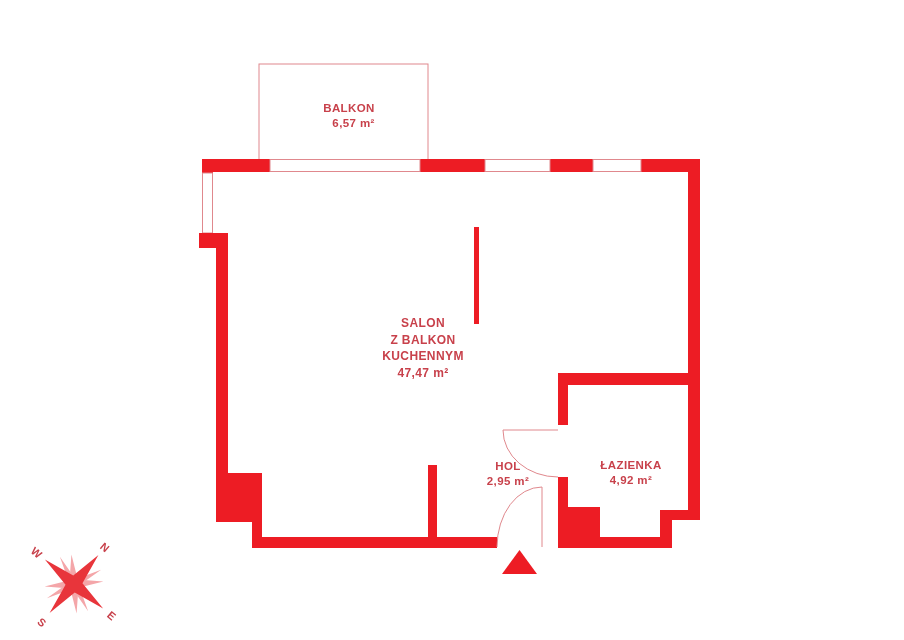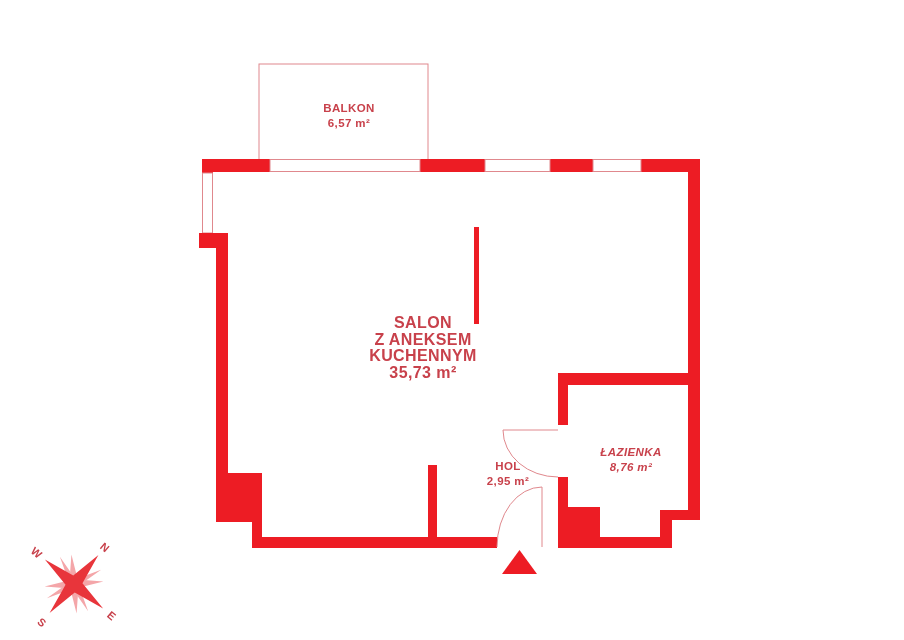--- a/index.html
+++ b/index.html
@@ -7,21 +7,21 @@
     position:relative;width:904px;height:640px;background:#ffffff;overflow:hidden;
     font-family:"Liberation Sans", sans-serif;
   }
   .overlay{position:absolute;left:0;top:0;width:904px;height:640px;}
   .room-label{
     position:absolute;transform:translateX(-50%);
     text-align:center;color:#c8414b;font-weight:bold;
     letter-spacing:0.4px;white-space:nowrap;
   }
   .lbl-sm{font-size:11.5px;line-height:15px;}
-  .lbl-md{font-size:16px;line-height:16.5px;}
+  .lbl-md{font-size:12px;line-height:16.5px;}
   .wall{fill:#ed1c24;}
   .win{fill:#ffffff;stroke:#e0888d;stroke-width:1;}
   .thin{fill:none;stroke:#e0888d;stroke-width:1;}
   .star-main{fill:#e8353b;}
   .star-light{fill:#f4a6a9;}
   .compass-letter{
     fill:#c8414b;font-family:"Liberation Sans", sans-serif;
     font-size:11px;font-weight:bold;
   }
 </style>
@@ -82,35 +82,35 @@
         <path class="star-light" d="M0 -36 L5 -5 L36 0 L5 5 L0 36 L-5 5 L-36 0 L-5 -5 Z"></path>
       </g>
       <path class="star-main" d="M0 -38 L6 -6 L38 0 L6 6 L0 38 L-6 6 L-38 0 L-6 -6 Z"></path>
       <text class="compass-letter" transform="translate(0,-48)" text-anchor="middle" dominant-baseline="central">N</text>
       <text class="compass-letter" transform="translate(49,0)" text-anchor="middle" dominant-baseline="central">E</text>
       <text class="compass-letter" transform="translate(0,50)" text-anchor="middle" dominant-baseline="central">S</text>
       <text class="compass-letter" transform="translate(-49,0)" text-anchor="middle" dominant-baseline="central">W</text>
     </g>
   </svg>
 
-  <div class="room-label lbl-sm" style="left:349px;top:101px;">
+  <div class="room-label lbl-sm" style="left:349px;top:101px;text-align:right;">
     <div>BALKON</div>
     <div>6,57 m²</div>
   </div>
 
   <div class="room-label lbl-md" style="left:423px;top:315px;">
     <div>SALON</div>
-    <div>Z ANEKSEM</div>
+    <div>Z BALKON</div>
     <div>KUCHENNYM</div>
-    <div>35,73 m²</div>
+    <div>47,47 m²</div>
   </div>
 
   <div class="room-label lbl-sm" style="left:508px;top:459px;">
     <div>HOL</div>
     <div>2,95 m²</div>
   </div>
 
-  <div class="room-label lbl-sm" style="left:631px;top:445px;font-style:italic;">
+  <div class="room-label lbl-sm" style="left:631px;top:458px;">
     <div>ŁAZIENKA</div>
-    <div>8,76 m²</div>
+    <div>4,92 m²</div>
   </div>
 
 </div>
 
 </body></html>

